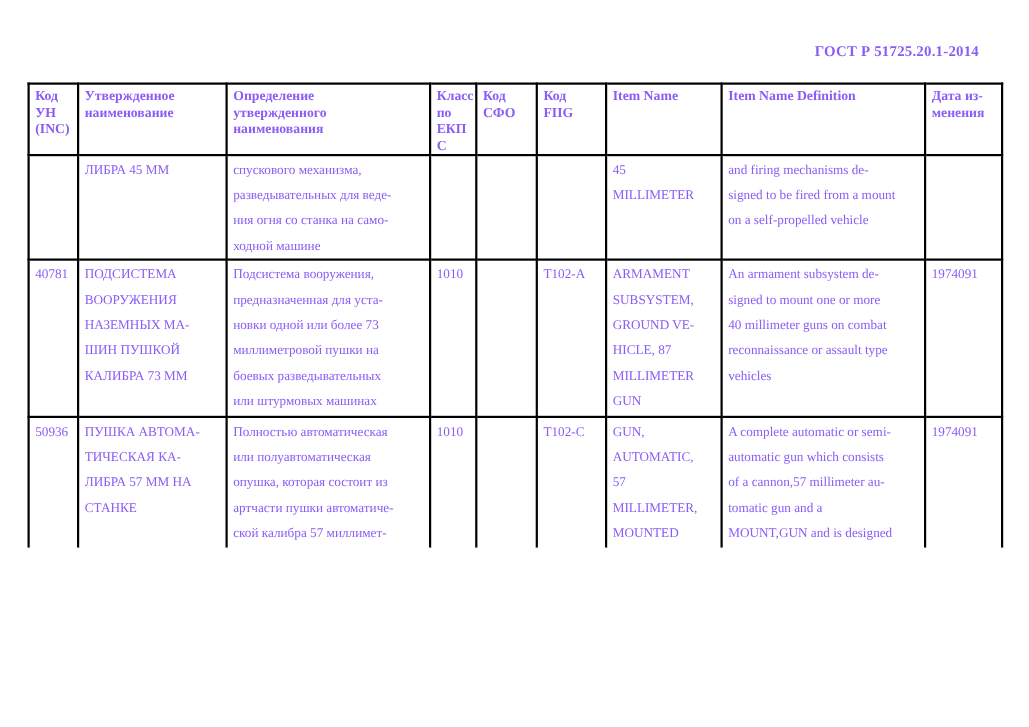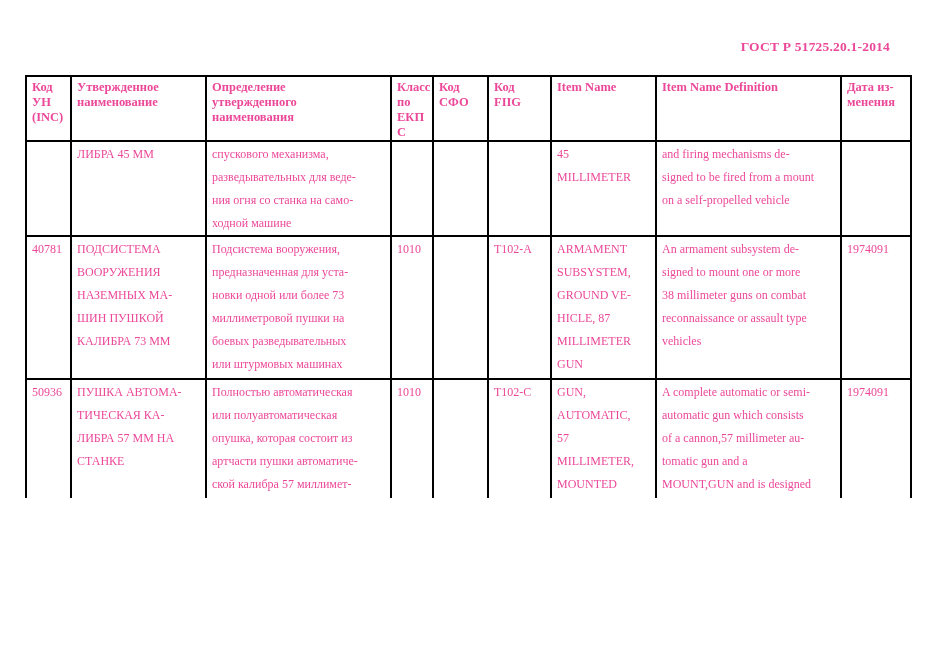--- a/index.html
+++ b/index.html
@@ -2,21 +2,21 @@
 <html><head>
 <meta charset="utf-8">
 <style>
   html, body { margin: 0; padding: 0; background: #ffffff; }
   .page {
     position: relative;
     width: 935px;
     height: 498px;
     background: #ffffff;
     font-family: "Liberation Serif", serif;
-    color: #ec4899;
+    color: #8b5cf6;
     overflow: hidden;
   }
   .doc-title {
     position: absolute;
     top: 39px;
     right: 45px;
     font-size: 13.5px;
     font-weight: bold;
     letter-spacing: 0.2px;
   }
@@ -138,21 +138,21 @@
         <td></td>
         <td>T102-A</td>
         <td>ARMAMENT
 SUBSYSTEM,
 GROUND VE-
 HICLE, 87
 MILLIMETER
 GUN</td>
         <td>An armament subsystem de-
 signed to mount one or more
-38 millimeter guns on combat
+40 millimeter guns on combat
 reconnaissance or assault type
 vehicles</td>
         <td>1974091</td>
       </tr>
       <tr class="row-2">
         <td>50936</td>
         <td>ПУШКА АВТОМА-
 ТИЧЕСКАЯ КА-
 ЛИБРА 57 ММ НА
 СТАНКЕ</td>

